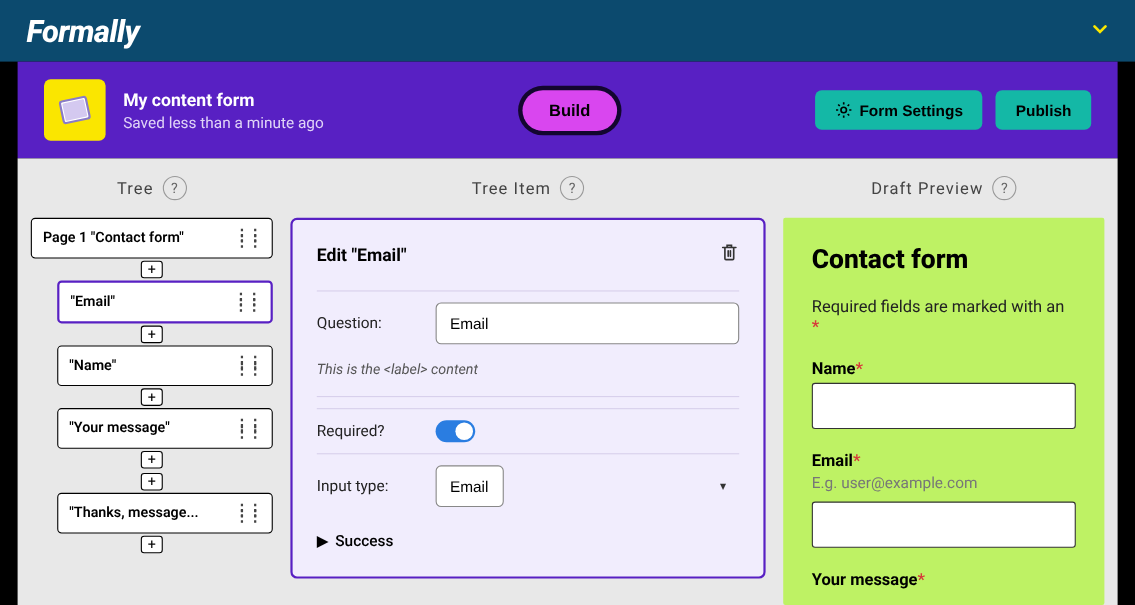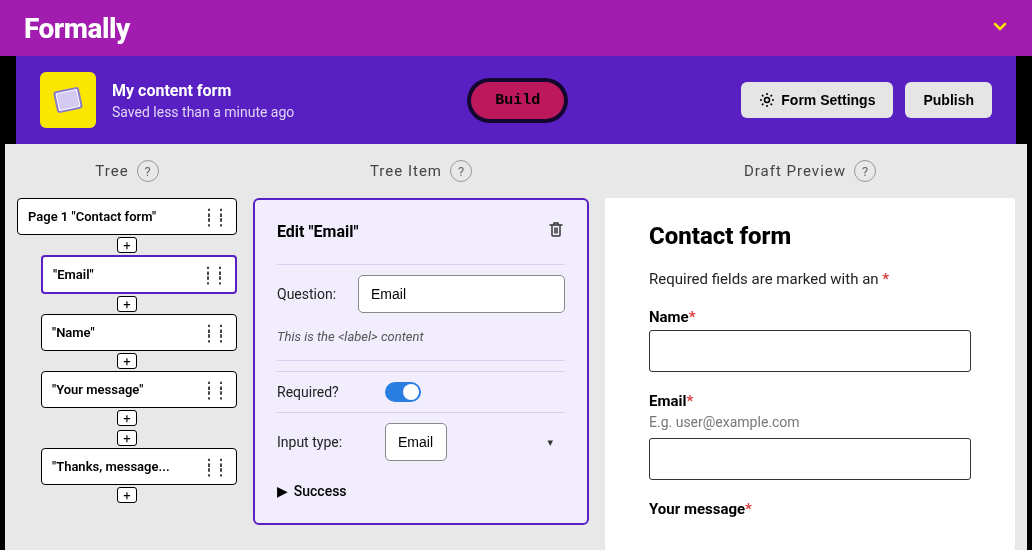--- a/index.html
+++ b/index.html
@@ -1,68 +1,68 @@
 <!DOCTYPE html>
 <html><head>
 <meta charset="utf-8">
 <style>
 * { box-sizing: border-box; margin: 0; padding: 0; }
 body { font-family: -apple-system, BlinkMacSystemFont, "Segoe UI", Roboto, sans-serif; background: #000; width: 1032px; height: 550px; overflow: hidden; }
 
-.top-bar { background: #a21caf; height: 56px; display: flex; align-items: center; padding: 0 24px; justify-content: space-between; }
+.top-bar { background: #0c4a6e; height: 56px; display: flex; align-items: center; padding: 0 24px; justify-content: space-between; font-style: italic; }
 .logo { color: #fff; font-size: 28px; font-weight: 800; letter-spacing: -0.5px; }
 .chevron-down { color: #fae600; }
 
 .purple-bar { background: #5820c3; height: 88px; display: flex; align-items: center; padding: 0 24px; margin: 0 16px; justify-content: space-between; }
 .form-info { display: flex; align-items: center; gap: 16px; }
 .form-icon { width: 56px; height: 56px; background: #fae600; border-radius: 6px; display: flex; align-items: center; justify-content: center; }
 .form-icon svg { width: 40px; height: 40px; }
 .form-meta h2 { color: #fff; font-size: 16px; font-weight: 700; margin-bottom: 4px; }
 .form-meta p { color: #e0d4f7; font-size: 14px; }
 
 .mode-switch { background: #13062f; border-radius: 28px; padding: 4px; display: flex; }
 .mode-btn { padding: 10px 24px; border-radius: 24px; border: none; font-size: 15px; font-weight: 700; cursor: pointer; background: transparent; color: #fff; }
-.mode-btn.active { background: #be185d; color: #000; font-family: Liberation Mono, monospace; }
+.mode-btn.active { background: #d946ef; color: #000; }
 
 .right-actions { display: flex; gap: 12px; }
-.action-btn { background: #e5e5e5; border: none; border-radius: 6px; padding: 10px 18px; font-size: 14px; font-weight: 700; cursor: pointer; display: flex; align-items: flex-end; gap: 6px; }
-
-.main-area { background: #e8e8e8; margin: 0 5px; padding: 16px 12px 0 12px; display: flex; gap: 16px; height: 406px; }
+.action-btn { background: #14b8a6; border: none; border-radius: 6px; padding: 10px 18px; font-size: 14px; font-weight: 700; cursor: pointer; display: flex; align-items: flex-end; gap: 6px; }
+
+.main-area { background: #e8e8e8; margin: 0 16px; padding: 16px 12px 0 12px; display: flex; gap: 16px; height: 406px; }
 
 .column { display: flex; flex-direction: column; }
 .col-header { display: flex; align-items: center; justify-content: center; gap: 8px; margin-bottom: 16px; }
 .col-header span { color: #444; font-size: 15px; letter-spacing: 1px; }
 .help-circle { width: 22px; height: 22px; border: 1.5px solid #999; border-radius: 50%; display: flex; align-items: center; justify-content: center; font-size: 13px; color: #666; cursor: pointer; }
 
 .tree-col { width: 220px; }
 .tree-node { background: #fff; border: 1.5px solid #000; border-radius: 4px; padding: 10px 10px; display: flex; align-items: center; justify-content: space-between; margin: 0 0 0 0; font-size: 13px; font-weight: 600; cursor: pointer; position: relative; }
 .tree-node.selected { border-color: #5820c3; border-width: 2px; }
 .tree-node.indent1 { margin-left: 24px; }
 .drag-handle { color: #444; font-size: 14px; cursor: grab; letter-spacing: -2px; line-height: 6px; }
 .plus-btn { width: 20px; height: 16px; border: 1.5px solid #000; border-radius: 3px; background: #fff; display: flex; align-items: center; justify-content: center; font-size: 13px; margin: 2px auto; cursor: pointer; }
 
-.tree-item-col { width: 336px; }
+.tree-item-col { width: 432px; }
 .edit-panel { background: #f1edfd; border: 2px solid #5820c3; border-radius: 6px; padding: 20px 22px; }
 .edit-header { display: flex; justify-content: space-between; align-items: center; margin-bottom: 22px; }
 .edit-header h3 { font-size: 16px; font-weight: 700; }
 .trash-icon { cursor: pointer; color: #333; }
 .edit-row { display: flex; align-items: center; gap: 8px; padding: 10px 0; border-top: 1px solid #d8d0ec; }
 .edit-row:first-of-type { border-top: 1px solid #d8d0ec; }
 .edit-label { width: 100px; font-size: 14px; color: #222; }
 .edit-input { flex: 1; padding: 10px 12px; border: 1.5px solid #888; border-radius: 5px; font-size: 14px; background: #fff; }
 .edit-select { flex: 1; padding: 10px 12px; border: 1.5px solid #888; border-radius: 5px; font-size: 14px; background: #fff; appearance: none; position: relative; }
 .select-wrap { flex: 1; position: relative; }
 .select-caret { position: absolute; right: 12px; top: 50%; transform: translateY(-50%); pointer-events: none; font-size: 11px; color: #333; }
 .hint { font-size: 13px; font-style: italic; color: #555; margin: 6px 0 10px 0; padding-bottom: 16px; border-bottom: 1px solid #d8d0ec;}
 .toggle { width: 36px; height: 20px; background: #2a7de1; border-radius: 10px; position: relative; cursor: pointer; }
 .toggle::after { content: ''; position: absolute; width: 16px; height: 16px; background: #fff; border-radius: 50%; top: 2px; right: 2px; }
 .advanced-row { display: flex; align-items: center; gap: 6px; padding: 12px 0 4px 0; cursor: pointer; font-size: 14px; font-weight: 500; }
 
 .preview-col { flex: 1; }
-.preview-panel { background: #ffffff; border-radius: 2px; padding: 24px 44px; height: 100%; overflow: hidden; }
+.preview-panel { background: #bef264; border-radius: 2px; padding: 24px 26px; height: 100%; overflow: hidden; }
 .preview-panel h2 { font-size: 24px; font-weight: 800; margin-bottom: 20px; }
 .req-note { font-size: 15px; color: #222; margin-bottom: 20px; }
 .req-star { color: #d63a3a; font-weight: 700; }
 .field-group { margin-bottom: 20px; }
 .field-label { font-size: 15px; font-weight: 700; margin-bottom: 4px; display: block; }
 .field-hint { font-size: 14px; color: #777; margin-bottom: 8px; }
 .field-input { width: 100%; padding: 12px; border: 1.5px solid #333; border-radius: 3px; font-size: 14px; }
 </style>
 </head>
 <body>

